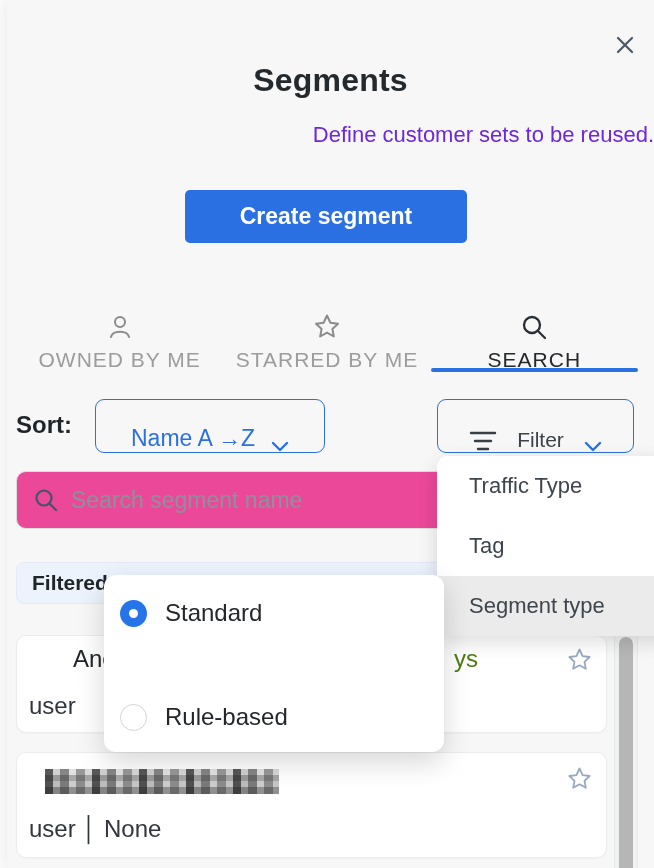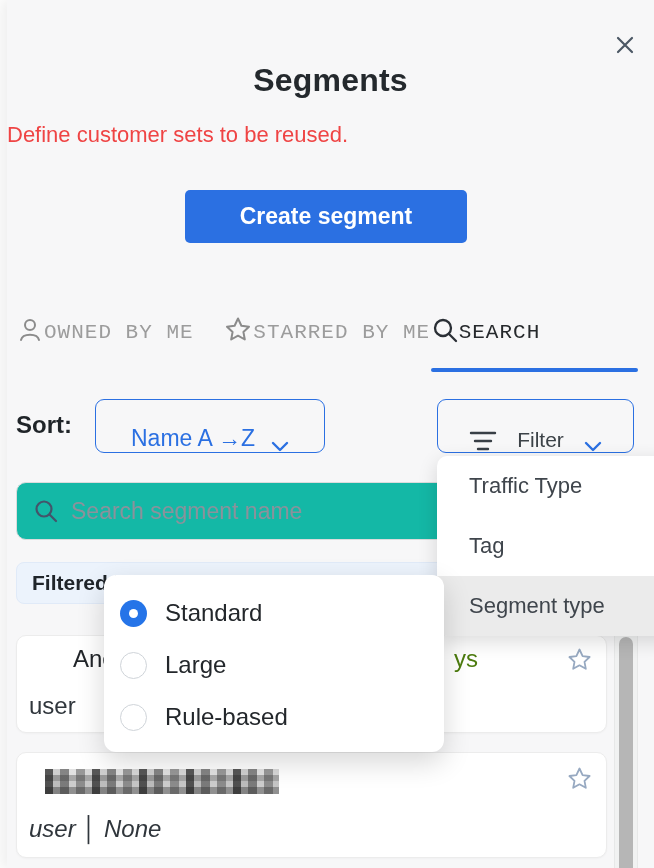--- a/index.html
+++ b/index.html
@@ -4,53 +4,53 @@
 <style>
   * { margin:0; padding:0; box-sizing:border-box; }
   html,body { width:654px; height:868px; }
   body { font-family:"Liberation Sans","DejaVu Sans",sans-serif; background:#fdfdfd; overflow:hidden; }
   .screen { position:relative; width:654px; height:868px; overflow:hidden; }
   .panel { position:absolute; left:7px; top:0; width:647px; height:868px; background:#f7f7f8; box-shadow:-5px 0 12px rgba(0,0,0,.06); }
 
   
   .close-btn { position:absolute; top:32px; right:16px; width:26px; height:26px; cursor:pointer; display:flex; align-items:center; justify-content:center; }
   .title { position:absolute; top:62px; left:0; width:100%; text-align:center; font-size:32px; font-weight:700; color:#24292d; letter-spacing:.2px; }
-  .subtitle { position:absolute; top:122px; left:0; width:100%; text-align:left; font-size:22px; color:#ef4444; }
+  .subtitle { position:absolute; top:122px; left:0; width:100%; text-align:right; font-size:22px; color:#6d28d9; }
   .create-btn { position:absolute; left:178px; top:190px; width:282px; height:53px; border:none; border-radius:5px; background:#2b70e2; color:#fff; font-size:23px; font-weight:600; font-family:inherit; cursor:pointer; }
 
   
   .tabs { position:absolute; left:9px; top:288px; width:622px; height:84px; display:flex; }
-  .tab { position:relative; flex:1 1 0; display:flex; flex-direction:row; align-items:center; justify-content:flex-start; cursor:pointer;font-family:Liberation Mono, monospace; }
+  .tab { position:relative; flex:1 1 0; display:flex; flex-direction:column; align-items:center; justify-content:flex-end; cursor:pointer; }
   .tab .t-icon { height:34px; display:flex; align-items:center; }
   .tab .t-label { margin-top:4px; font-size:21px; letter-spacing:1px; color:#9c9c9c; }
   .tab.active .t-label { color:#26292c; }
   .tab.active .underline { position:absolute; left:0; right:0; bottom:0; height:4px; background:#2b70e2; border-radius:2px; }
 
   
   .sort-label { position:absolute; left:9px; top:411px; font-size:24px; font-weight:700; color:#1f2428; }
   .pill-btn { position:absolute; top:399px; height:54px; border:1.5px solid #2b70e2; border-radius:9px; background:transparent; display:flex; align-items:flex-end; justify-content:center; gap:16px; cursor:pointer; }
   .sort-select { left:88px; width:230px; }
   .sort-select .sel-text { font-size:23px; color:#2b70e2; }
   .filter-btn { left:430px; width:197px; gap:20px; }
   .filter-btn .f-text { font-size:21px; color:#3c4247; }
 
   
-  .search-box { position:absolute; left:9px; top:482px; width:622px; height:58px; background:#14b8a6; border:1px solid #dcdcdc; border-radius:10px; display:flex; align-items:center; padding:0 16px; gap:12px; }
+  .search-box { position:absolute; left:9px; top:471px; width:622px; height:58px; background:#ec4899; border:1px solid #dcdcdc; border-radius:10px; display:flex; align-items:center; padding:0 16px; gap:12px; }
   .search-box input { flex:1; border:none; outline:none; background:transparent; font-size:23px; color:#22262a; font-family:inherit; }
   .search-box input::placeholder { color:#8b929b; }
 
   
   .filtered-bar { position:absolute; left:9px; top:562px; width:622px; height:42px; background:#ecf3fc; border:1px solid #e0eaf8; border-radius:8px; display:flex; align-items:center; padding:0 15px; gap:8px; overflow:hidden; white-space:nowrap; }
   .filtered-bar .fb-label { font-size:21px; font-weight:700; color:#20252a; }
   .filtered-bar .fb-value { font-size:21px; color:#2d3339; }
 
   
   .card { position:absolute; left:9px; width:591px; background:#fff; border:1px solid #ececec; border-radius:10px; box-shadow:0 1px 2px rgba(0,0,0,.03); }
   .card-1 { top:635px; height:98px; }
-  .card-2 { top:752px; height:106px;font-style:italic; }
+  .card-2 { top:752px; height:106px; }
   .card .c-title { position:absolute; left:12px; top:9px; font-size:24px; color:#22262a;margin-left:44px; }
   .card .c-frag-end { position:absolute; left:421px; top:9px; font-size:24px; color:#4d7c0f;margin-left:16px; }
   .card .c-meta { position:absolute; left:12px; top:56px; font-size:24px; color:#30363c; }
   .card-2 .c-meta { top:62px; }
   .card .c-star { position:absolute; left:549px; top:11px; cursor:pointer; }
   .mosaic { position:absolute; left:28px; top:16px; width:234px; height:25px;
     background:
       repeating-linear-gradient(90deg, rgba(40,40,40,.75) 0 8px, rgba(150,150,150,.25) 8px 15px, rgba(70,70,70,.6) 15px 24px, rgba(220,220,220,.2) 24px 31px, rgba(90,90,90,.55) 31px 40px, rgba(190,190,190,.3) 40px 47px),
       repeating-linear-gradient(0deg, #7d7d7d 0 7px, #c9c9c9 7px 13px, #9a9a9a 13px 19px, #e3e3e3 19px 25px);
   }
@@ -183,24 +183,20 @@
       <div class="menu-item">Traffic Type</div>
       <div class="menu-item">Tag</div>
       <div class="menu-item highlighted">Segment type</div>
     </div>
 
     <div class="radio-popup">
       <div class="radio-row r0">
         <span class="radio checked"></span>
         <span class="r-label">Standard</span>
       </div>
-      <div class="radio-row r1">
-        <span class="radio"></span>
-        <span class="r-label">Large</span>
-      </div>
       <div class="radio-row r2">
         <span class="radio"></span>
         <span class="r-label">Rule-based</span>
       </div>
     </div>
 
   </div>
 </div>
 
 </body></html>

